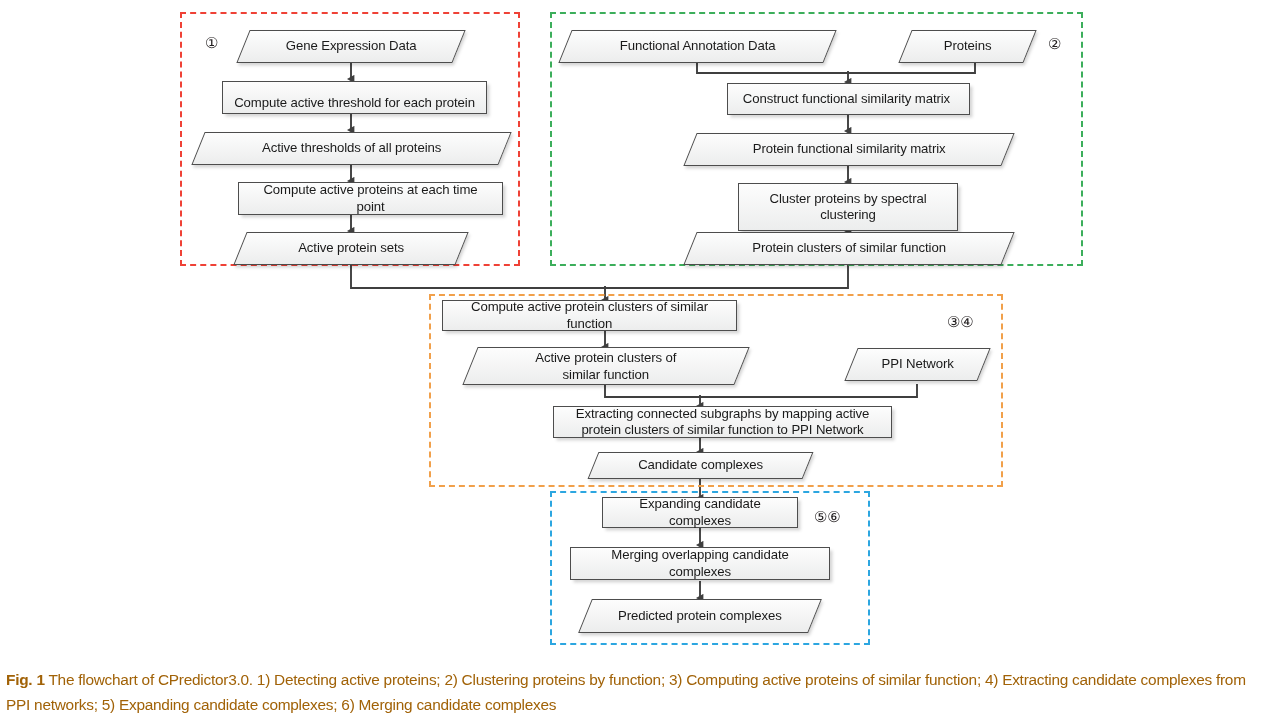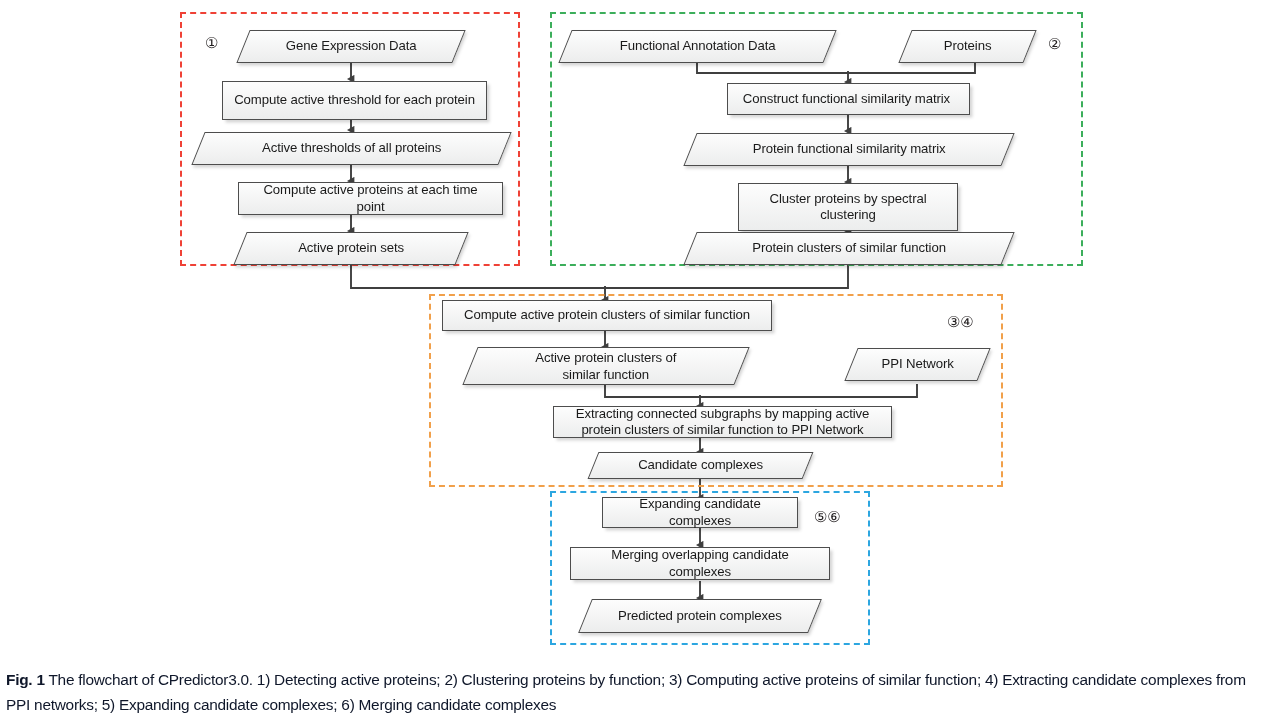--- a/index.html
+++ b/index.html
@@ -62,21 +62,21 @@
   }
   .node > .txt { display: block; width: 100%; }
 
   .caption {
     position: absolute;
     left: 6px;
     top: 668px;
     width: 1250px;
     font-size: 15.4px;
     line-height: 1.62;
-    color: #0f172a;
+    color: #a16207;
     letter-spacing: -0.25px;
   }
   .caption b { font-weight: bold; }
 </style>
 </head>
 <body>
 
 <div id="page">
 
   <svg id="flow-canvas" viewBox="0 0 1264 660">
@@ -127,21 +127,21 @@
   <div class="grp" style="left:429px; top:294px; width:574px; height:193px; border-color:#f1a04a;"></div>
   <div class="grp-label" style="left:947px; top:313px;">③④</div>
 
   <div class="grp" style="left:550px; top:491px; width:320px; height:154px; border-color:#2ca6e0;"></div>
   <div class="grp-label" style="left:814px; top:508px;">⑤⑥</div>
 
   <div class="node para" style="left:243px; top:30px; width:216px; height:33px;">
     <span class="txt">Gene Expression Data</span>
   </div>
 
-  <div class="node rect" style="left:222px; top:81px; width:265px; height:39px;">
+  <div class="node rect" style="left:222px; top:81px; width:265px; height:33px;align-items:flex-end;">
     <span class="txt">Compute active threshold for each protein</span>
   </div>
 
   <div class="node para" style="left:198px; top:132px; width:307px; height:33px;">
     <span class="txt">Active thresholds of all proteins</span>
   </div>
 
   <div class="node rect" style="left:222px; top:182px; width:265px; height:33px;margin-left:16px;">
     <span class="txt">Compute  active proteins at each time point</span>
   </div>
@@ -167,21 +167,21 @@
   </div>
 
   <div class="node rect" style="left:738px; top:183px; width:220px; height:48px;">
     <span class="txt">Cluster proteins by spectral clustering</span>
   </div>
 
   <div class="node para" style="left:690px; top:232px; width:318px; height:33px;">
     <span class="txt">Protein clusters of similar function</span>
   </div>
 
-  <div class="node rect" style="left:442px; top:300px; width:330px; height:31px;">
+  <div class="node rect" style="left:442px; top:300px; width:295px; height:31px;">
     <span class="txt">Compute active protein clusters of similar function</span>
   </div>
 
   <div class="node para" style="left:470px; top:347px; width:272px; height:38px; white-space:pre-line;">
     <span class="txt">Active protein clusters of
 similar function</span>
   </div>
 
   <div class="node para" style="left:851px; top:348px; width:133px; height:33px;">
     <span class="txt">PPI Network</span>

